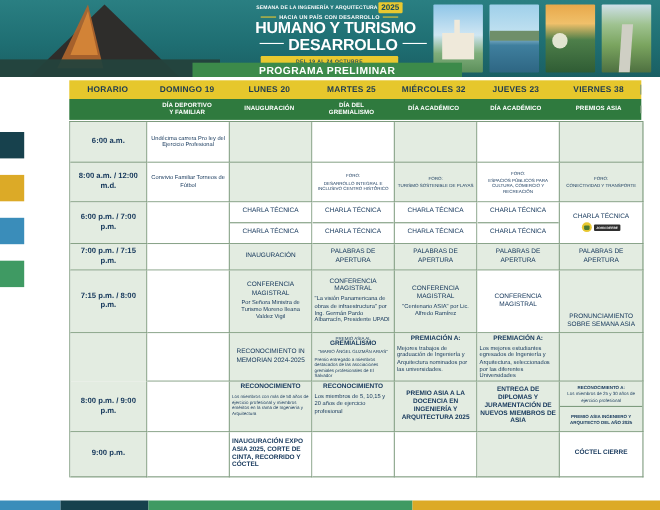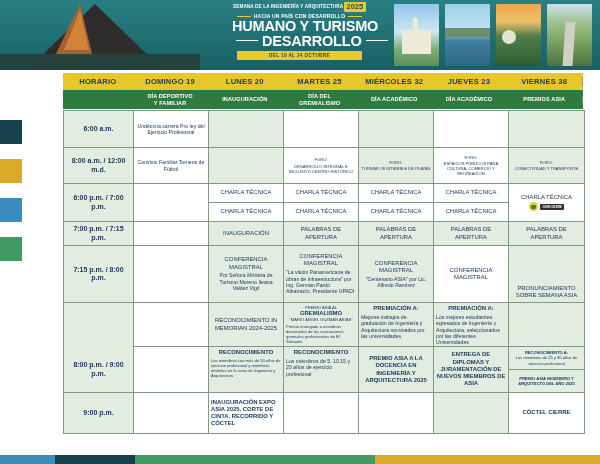--- a/index.html
+++ b/index.html
@@ -64,21 +64,21 @@
   
   .chips{position:absolute;left:0;top:120px;width:22px;}
   .chip{width:22px;height:24px;margin-bottom:15px;}
   .c-dark{background:#17414d;}
   .c-gold{background:#dcaa27;}
   .c-blue{background:#3a8dba;}
   .c-green{background:#3f9a63;}
 
   
   .hdr-yellow{position:absolute;left:63px;top:73px;width:520px;height:17px;background:#e6c72c;
-     display:flex;align-items:center;justify-content:flex-end;}
+     display:flex;align-items:center;}
   .hdr-green{position:absolute;left:63px;top:90px;width:520px;height:19px;background:#2f7a3e;
      display:flex;align-items:center;}
   .hcell{text-align:center;font-size:7.6px;font-weight:bold;color:#1c3a52;letter-spacing:.2px;}
   .gcell{text-align:center;font-size:5.6px;font-weight:bold;color:#ffffff;line-height:7px;letter-spacing:.1px;}
 
   
   .grid{position:absolute;left:63px;top:110px;width:521px;border-left:1px solid #7e9b7e;border-top:1px solid #7e9b7e;}
   .row{display:flex;}
   .cell{border-right:1px solid #7e9b7e;border-bottom:1px solid #7e9b7e;
      box-sizing:border-box;padding:2px 2px;display:flex;flex-direction:column;
@@ -141,20 +141,21 @@
     </div>
 
     <div class="photos">
       <div class="photo p1"></div>
       <div class="photo p2"></div>
       <div class="photo p3"></div>
       <div class="photo p4"></div>
     </div>
   </div>
 
+  <div class="prelim">PROGRAMA PRELIMINAR</div>
 
   <div class="chips">
     <div class="chip c-dark"></div>
     <div class="chip c-gold"></div>
     <div class="chip c-blue"></div>
     <div class="chip c-green"></div>
   </div>
 
   <div class="hdr-yellow">
     <div class="hcell w-time">HORARIO</div>

